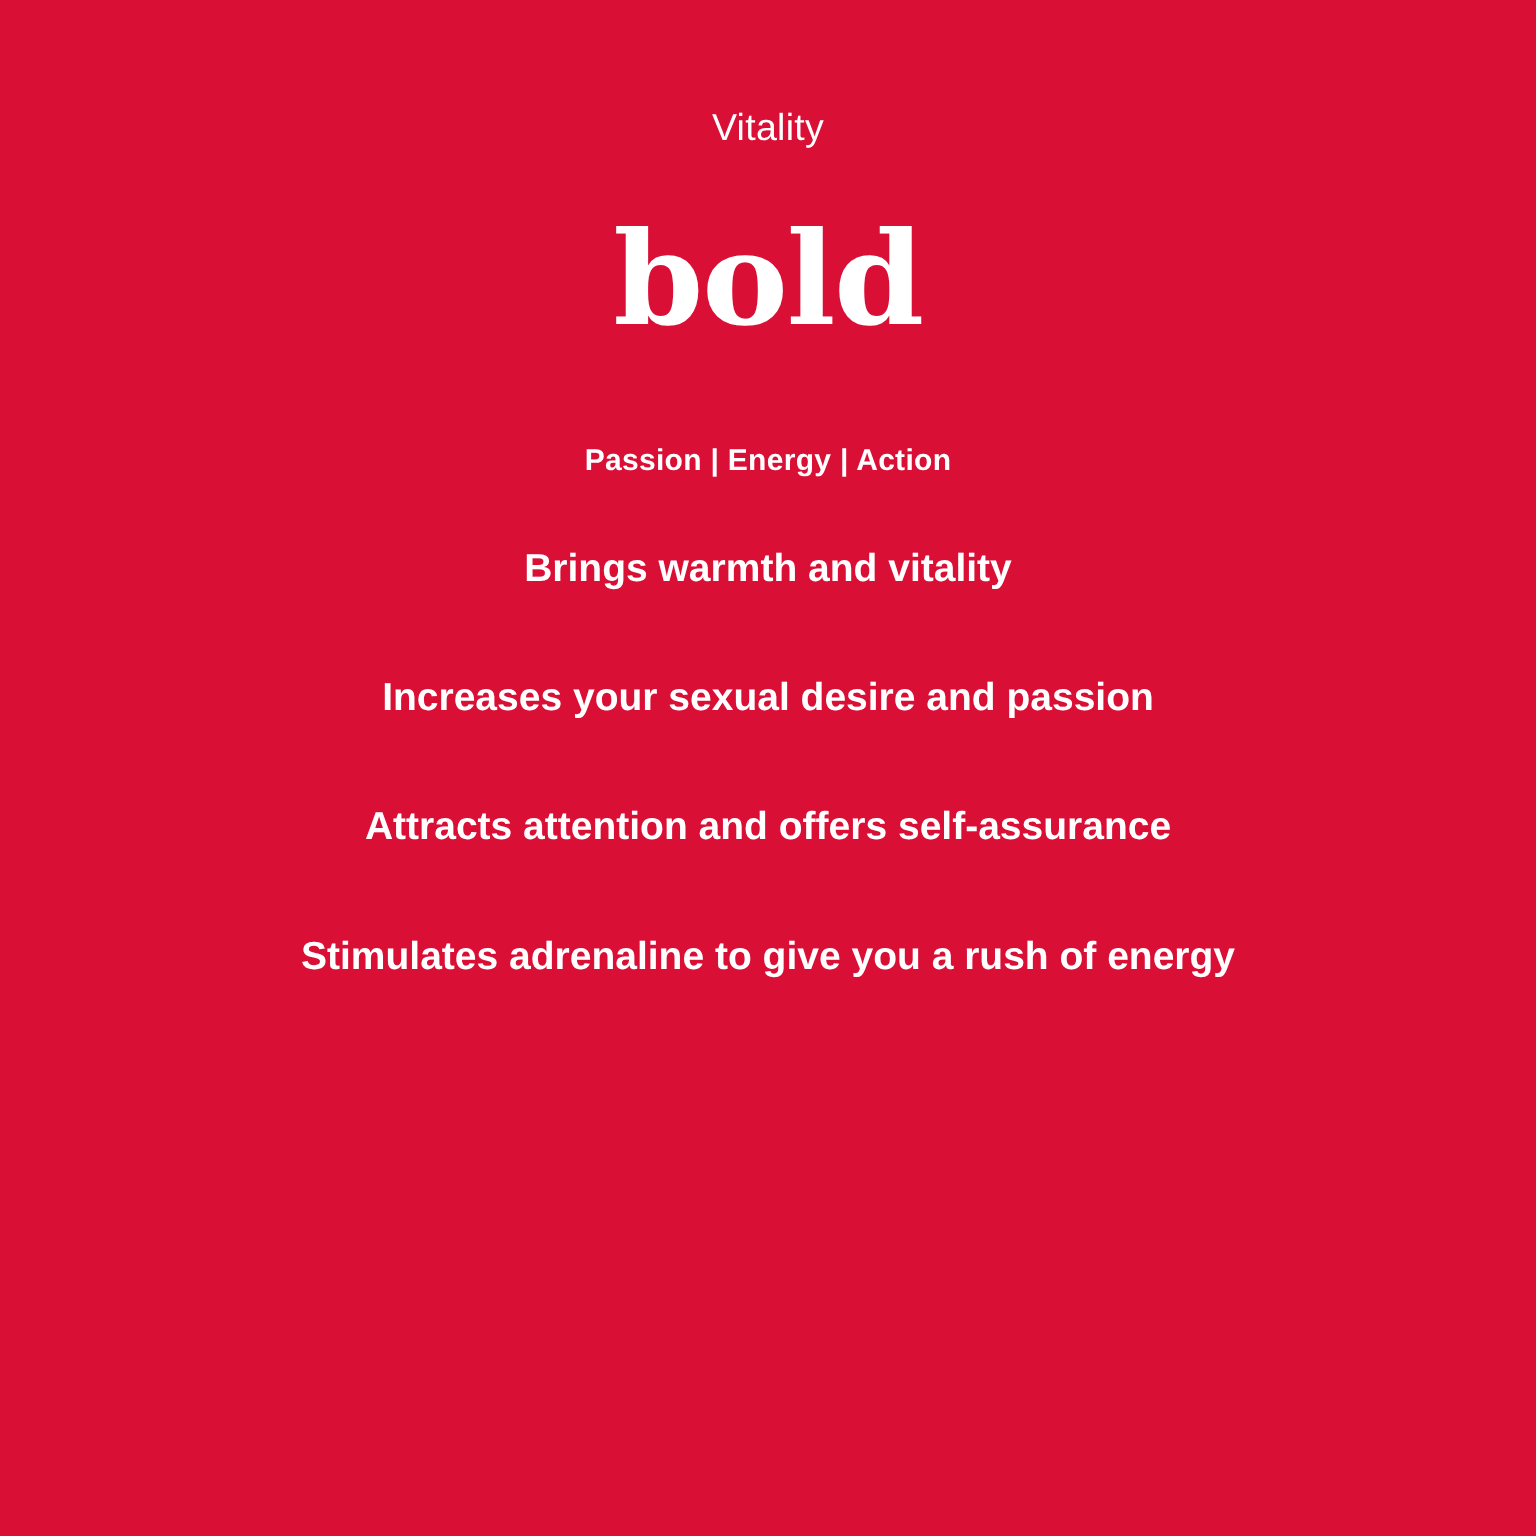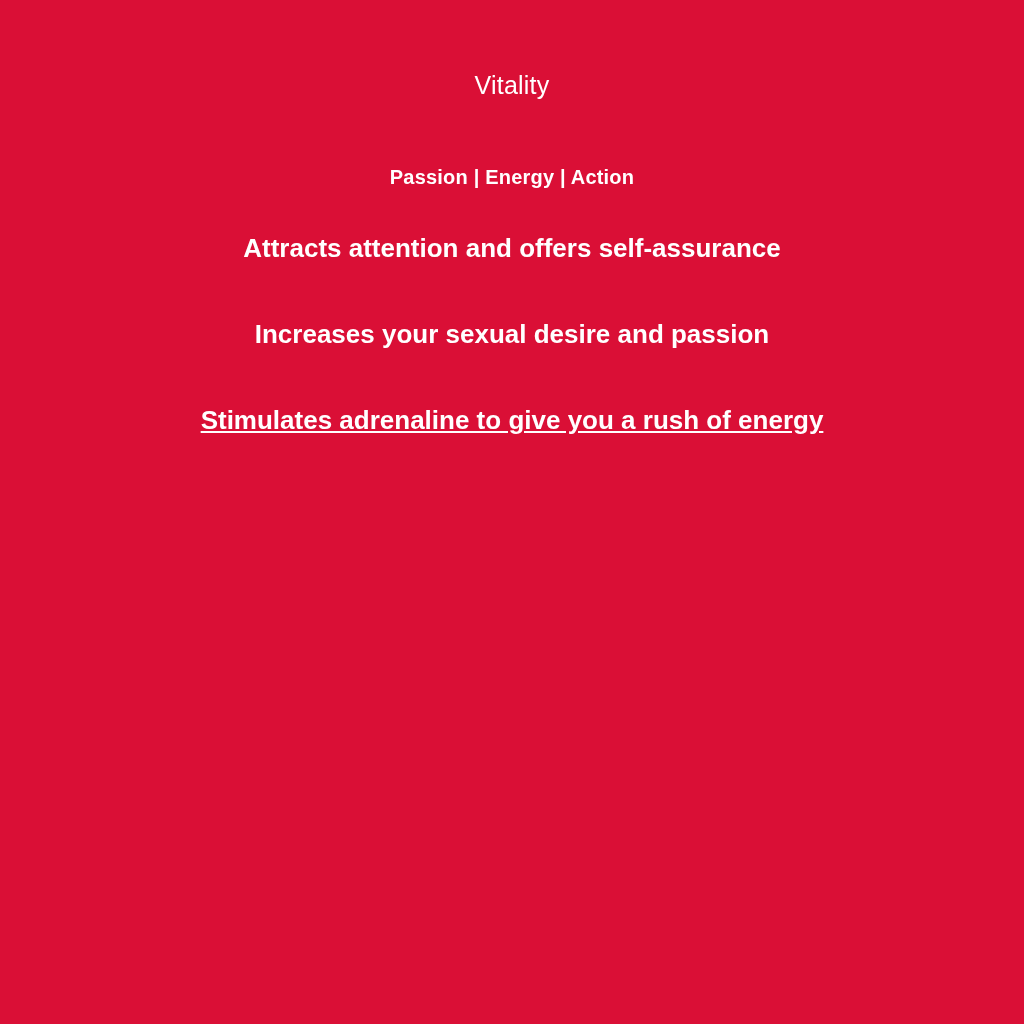--- a/index.html
+++ b/index.html
@@ -59,33 +59,34 @@
     width: 100%;
   }
   .benefit {
     font-size: 26px;
     font-weight: 700;
     line-height: 1.2;
     margin: 0 0 55px 0;
   }
   .benefit:last-child {
     margin-bottom: 0;
-    text-decoration: underline;
   }
 </style>
 </head>
 <body style="background: rgb(218, 15, 54); color: rgb(255, 255, 255);">
 
 <div class="card">
 
   <div class="eyebrow">Vitality</div>
 
+  <div class="wordmark">bold</div>
 
   <div class="keywords">Passion | Energy | Action</div>
 
 
   <ul class="benefits">
+    <li class="benefit">Brings warmth and vitality</li>
+    <li class="benefit">Increases your sexual desire and passion</li>
     <li class="benefit">Attracts attention and offers self-assurance</li>
-    <li class="benefit">Increases your sexual desire and passion</li>
     <li class="benefit">Stimulates adrenaline to give you a rush of energy</li>
   </ul>
 
 </div>
 
 </body></html>

